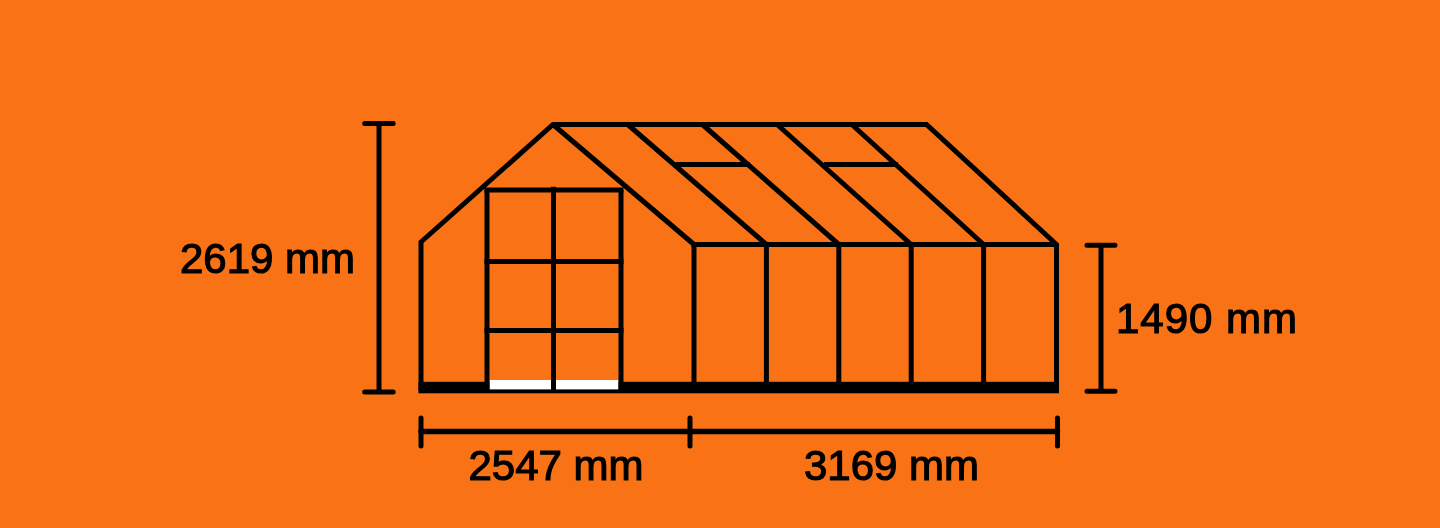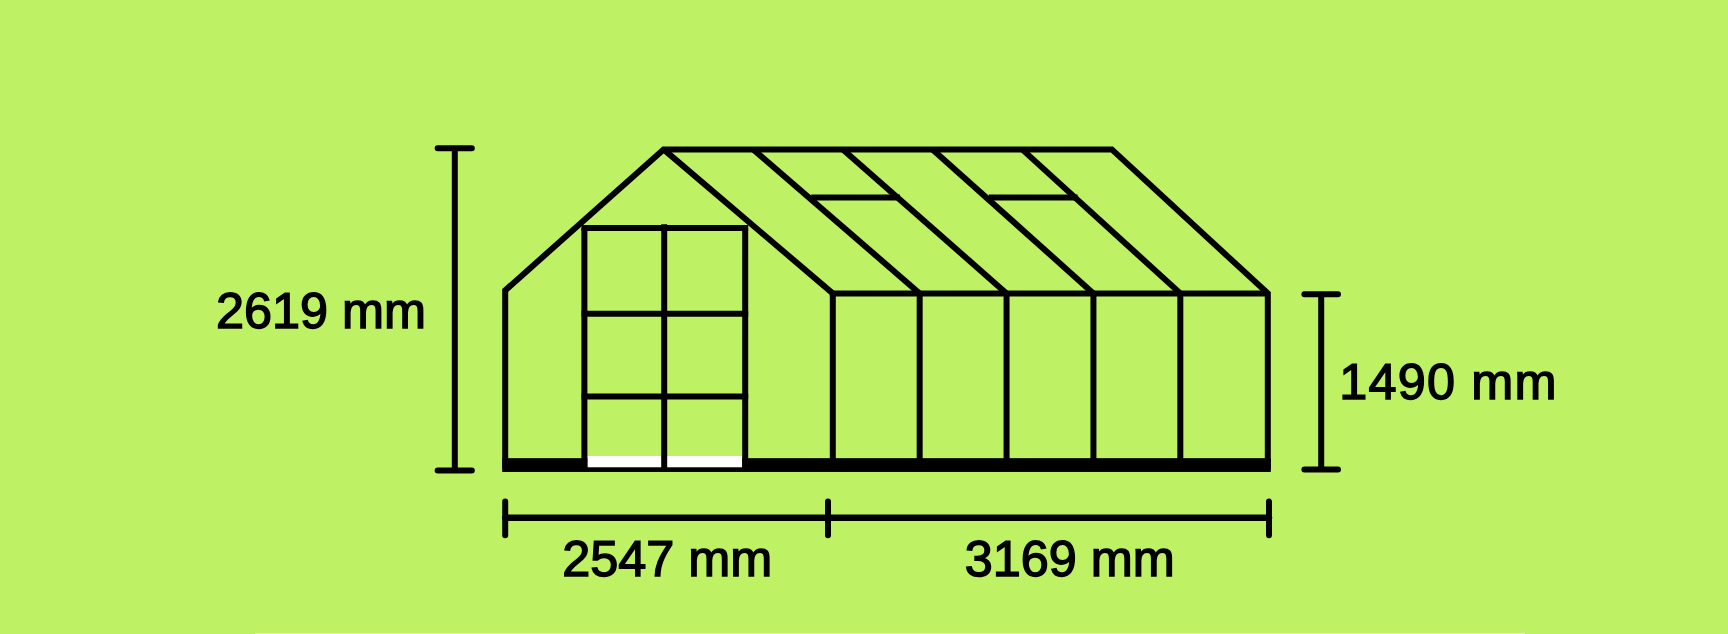--- a/index.html
+++ b/index.html
@@ -1,16 +1,16 @@
 <!DOCTYPE html>
 <html><head>
 <meta charset="utf-8">
 <style>
   html,body{margin:0;padding:0;background:#ffffff;}
-  .wrap{position:relative;width:1440px;height:528px;background:#bef264;overflow:hidden;}
+  .wrap{position:relative;width:1440px;height:528px;background:#f97316;overflow:hidden;}
   svg{position:absolute;left:0;top:0;}
   text{font-family:"Liberation Sans",sans-serif;fill:#000;stroke:#000;stroke-width:1.2px;}
 </style>
 </head>
 <body>
 
 <div class="wrap">
 <svg width="1440" height="528" viewBox="0 0 1440 528">
   <g stroke="#000" stroke-width="5" fill="none" stroke-linejoin="miter">
 

